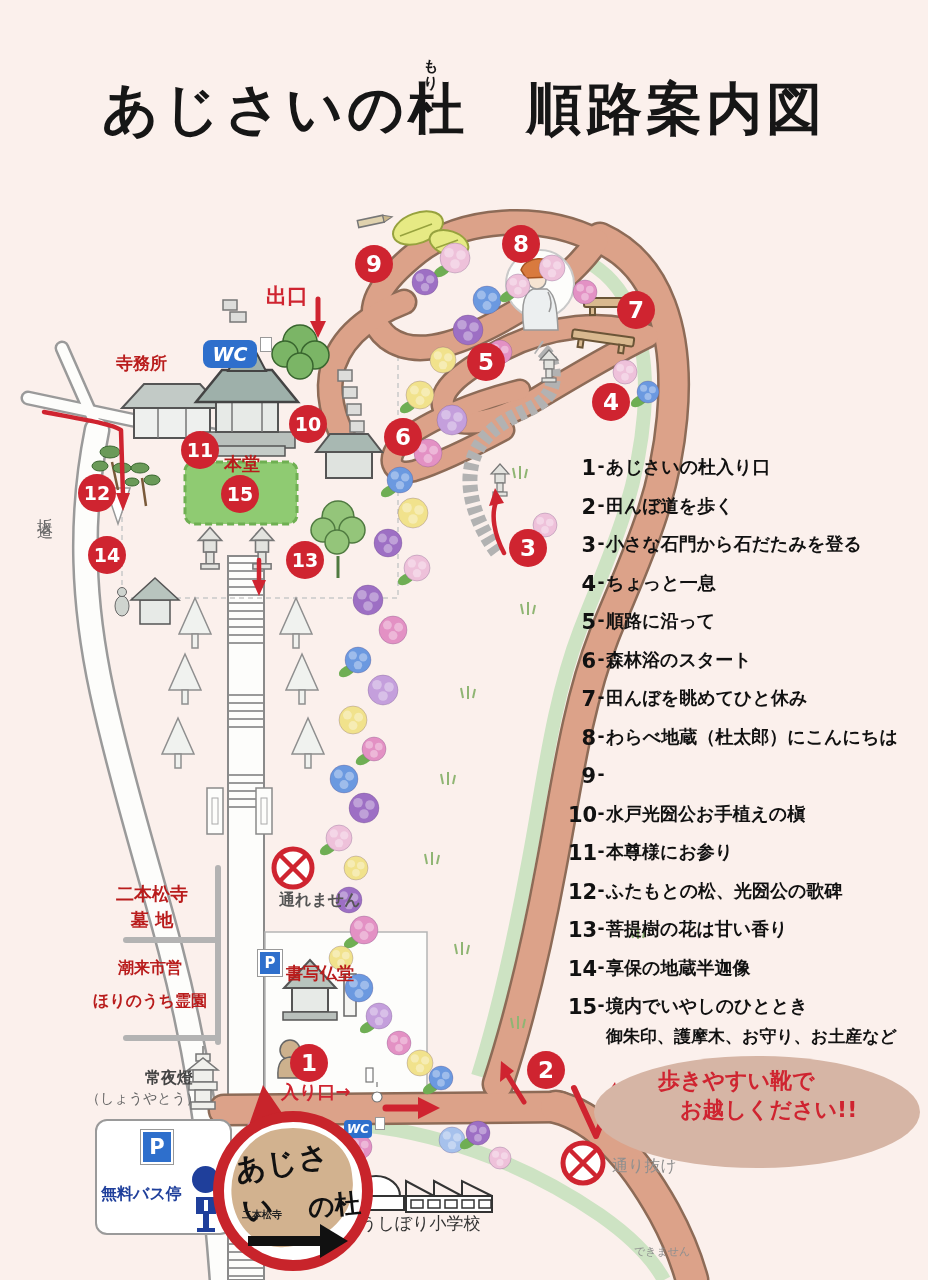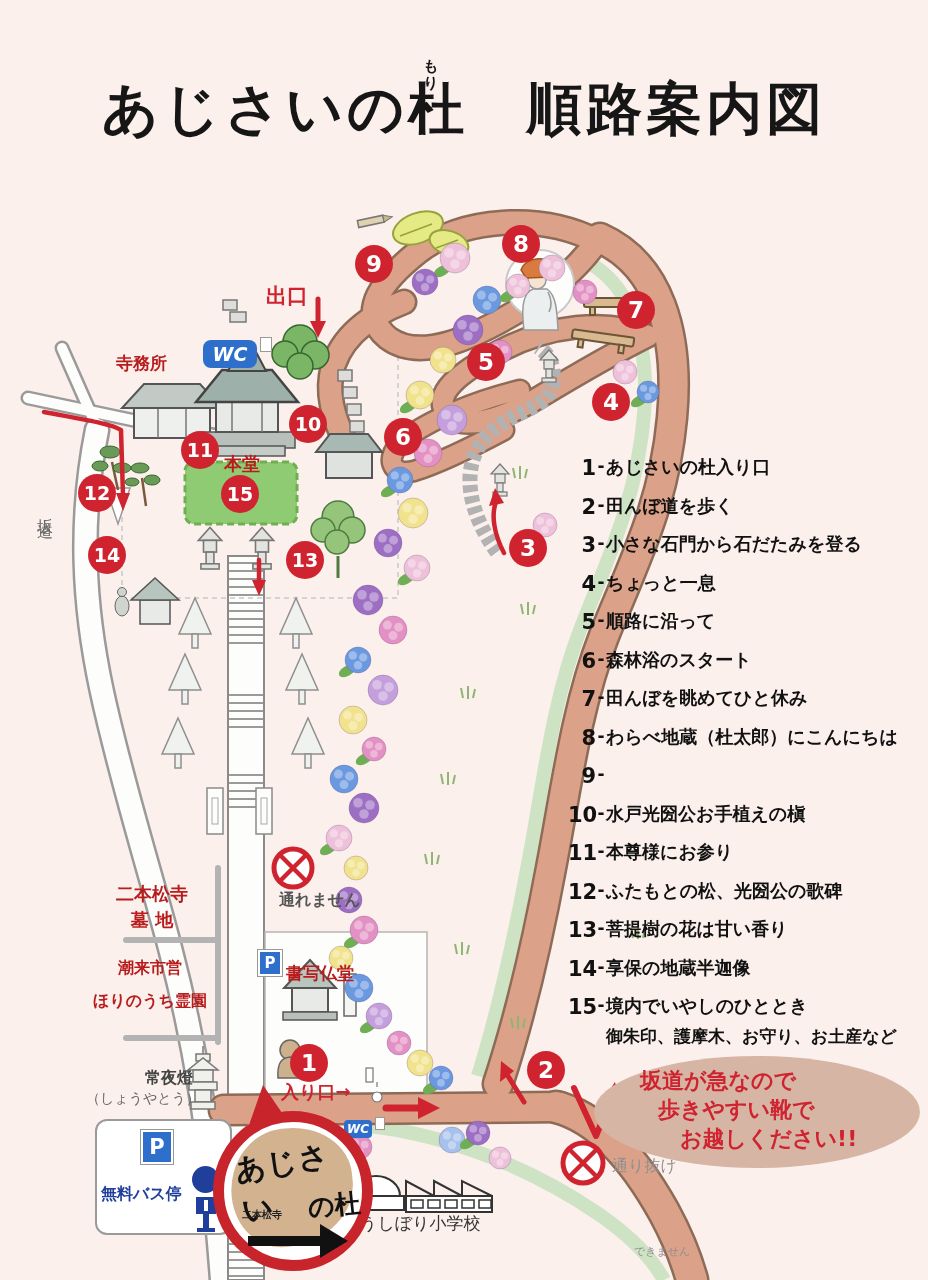--- a/index.html
+++ b/index.html
@@ -686,21 +686,20 @@
         <div class="route-item">
           <span class="num">15</span>
           <span class="dash">-</span>
           <span class="txt">境内でいやしのひととき</span>
         </div>
         <div class="route-sub">御朱印、護摩木、お守り、お土産など</div>
       </div>
 </div>
 
 <div id="notice">
-  <div class="l1">坂道が急なので</div>
   <div class="l2">歩きやすい靴で</div>
   <div class="l3">お越しください!!</div>
 </div>
 
 <div id="logo">
   <div class="blob"></div>
   <span class="l1">あじさい</span>
   <span class="l2">の杜</span>
   <span class="small">二本松寺</span>
   <div class="shaft"></div>

